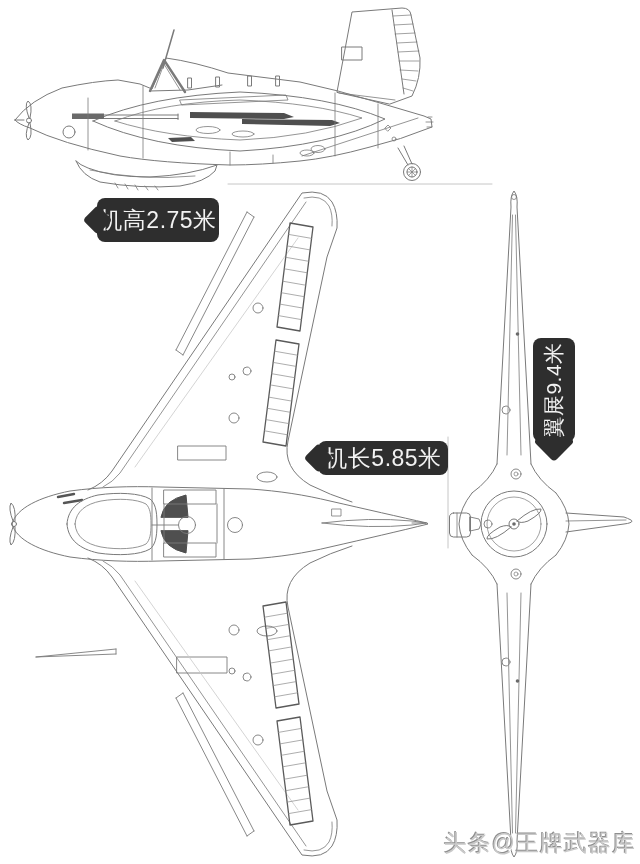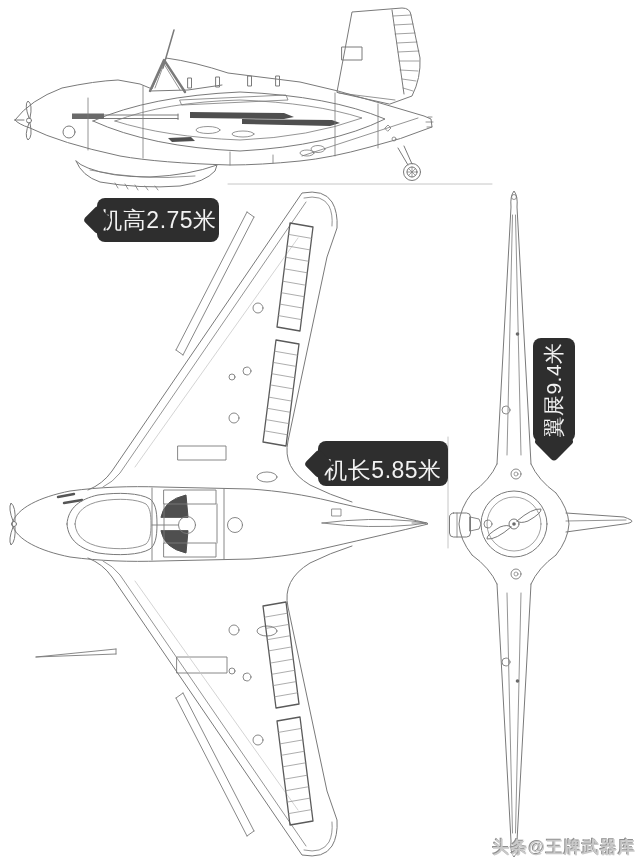--- a/index.html
+++ b/index.html
@@ -24,21 +24,21 @@
   .tag-vert{font-size:21px;}
   .tag-vert .tip{
     bottom:-14px;left:50%;width:29px;height:29px;
     transform:translateX(-50%) rotate(45deg);
   }
   .tag-vert .vtext{
     transform:rotate(-90deg);white-space:nowrap;display:block;
   }
   .watermark{
     position:absolute;right:4px;bottom:5px;z-index:6;
-    font-size:17px;font-weight:bold;letter-spacing:1px;
+    font-size:23px;font-weight:normal;letter-spacing:1px;
     color:#c9c9c9;
     text-shadow:-1px -1px 0 #8f8f8f, 1px 1px 1px #ffffff;
   }
 </style>
 </head>
 <body>
 
 <div class="stage">
 
 <svg width="640" height="864" viewBox="0 0 640 864" fill="none" stroke="#7a7a7a" stroke-width="1" stroke-linecap="round" stroke-linejoin="round">
@@ -254,21 +254,21 @@
       <circle cx="488" cy="524" r="4" stroke-width="0.9"></circle>
     </g>
   </g>
 </svg>
 
 <div class="tag tag-left" style="left:97px;top:198px;width:122px;height:44px;">
   <i class="tip"></i>
   <span>机高2.75米</span>
 </div>
 
-<div class="tag tag-left" style="left:318px;top:441px;width:130px;height:45px;align-items:flex-end;">
+<div class="tag tag-left" style="left:318px;top:441px;width:130px;height:34px;">
   <i class="tip"></i>
   <span>机长5.85米</span>
 </div>
 
 <div class="tag tag-vert" style="left:533px;top:338px;width:42px;height:104px;">
   <i class="tip"></i>
   <span class="vtext">翼展9.4米</span>
 </div>
 
 <div class="watermark">

